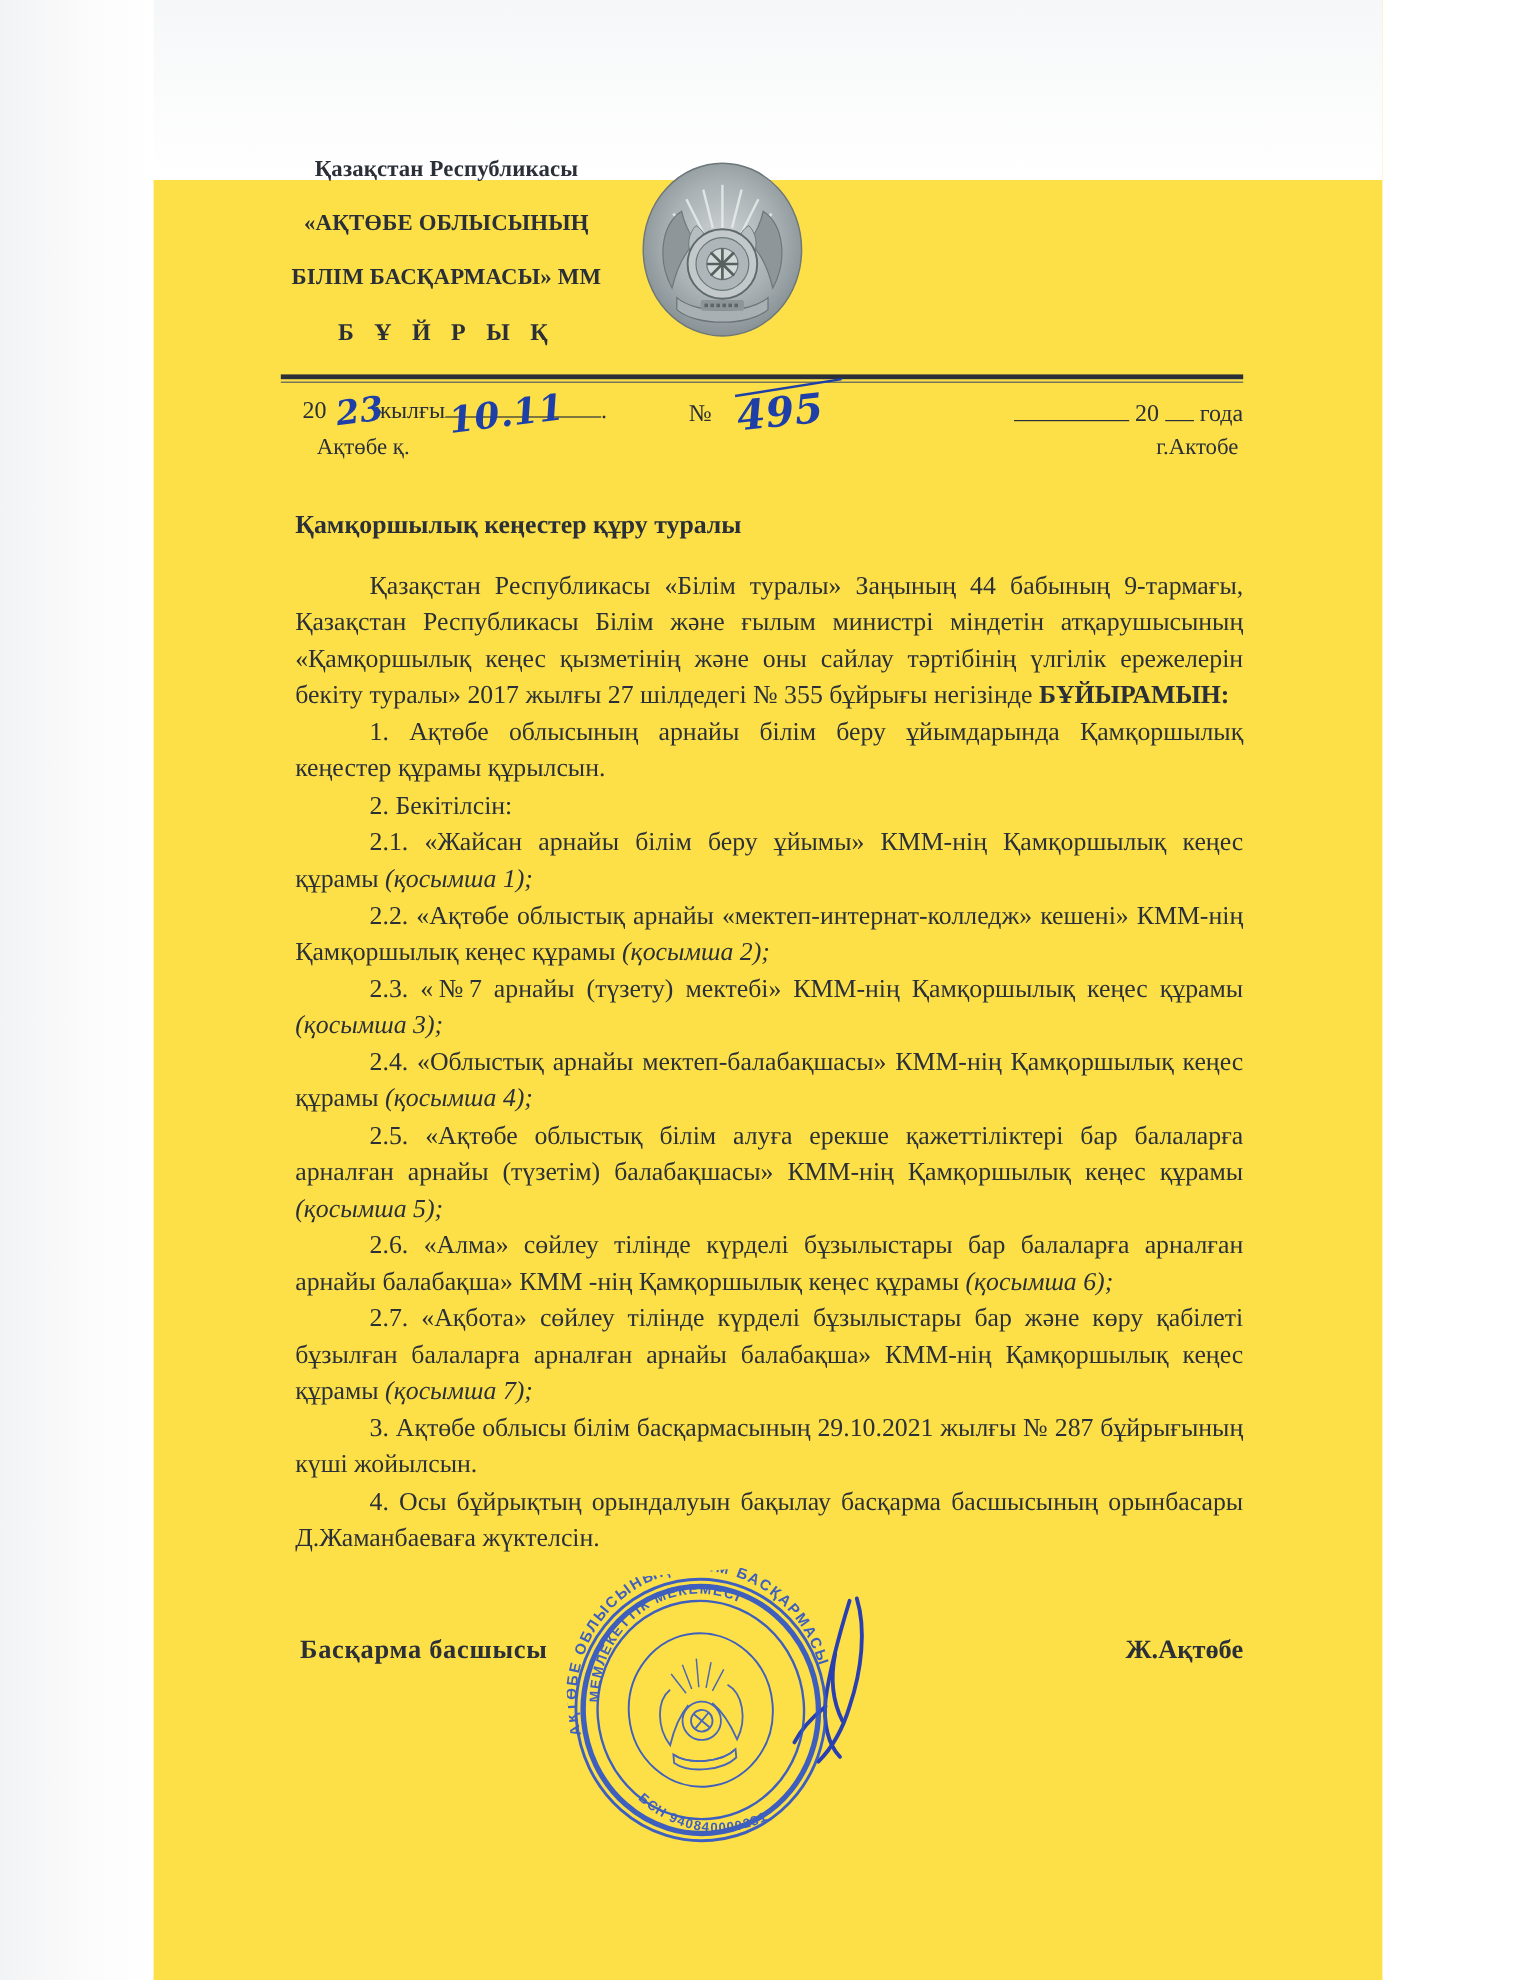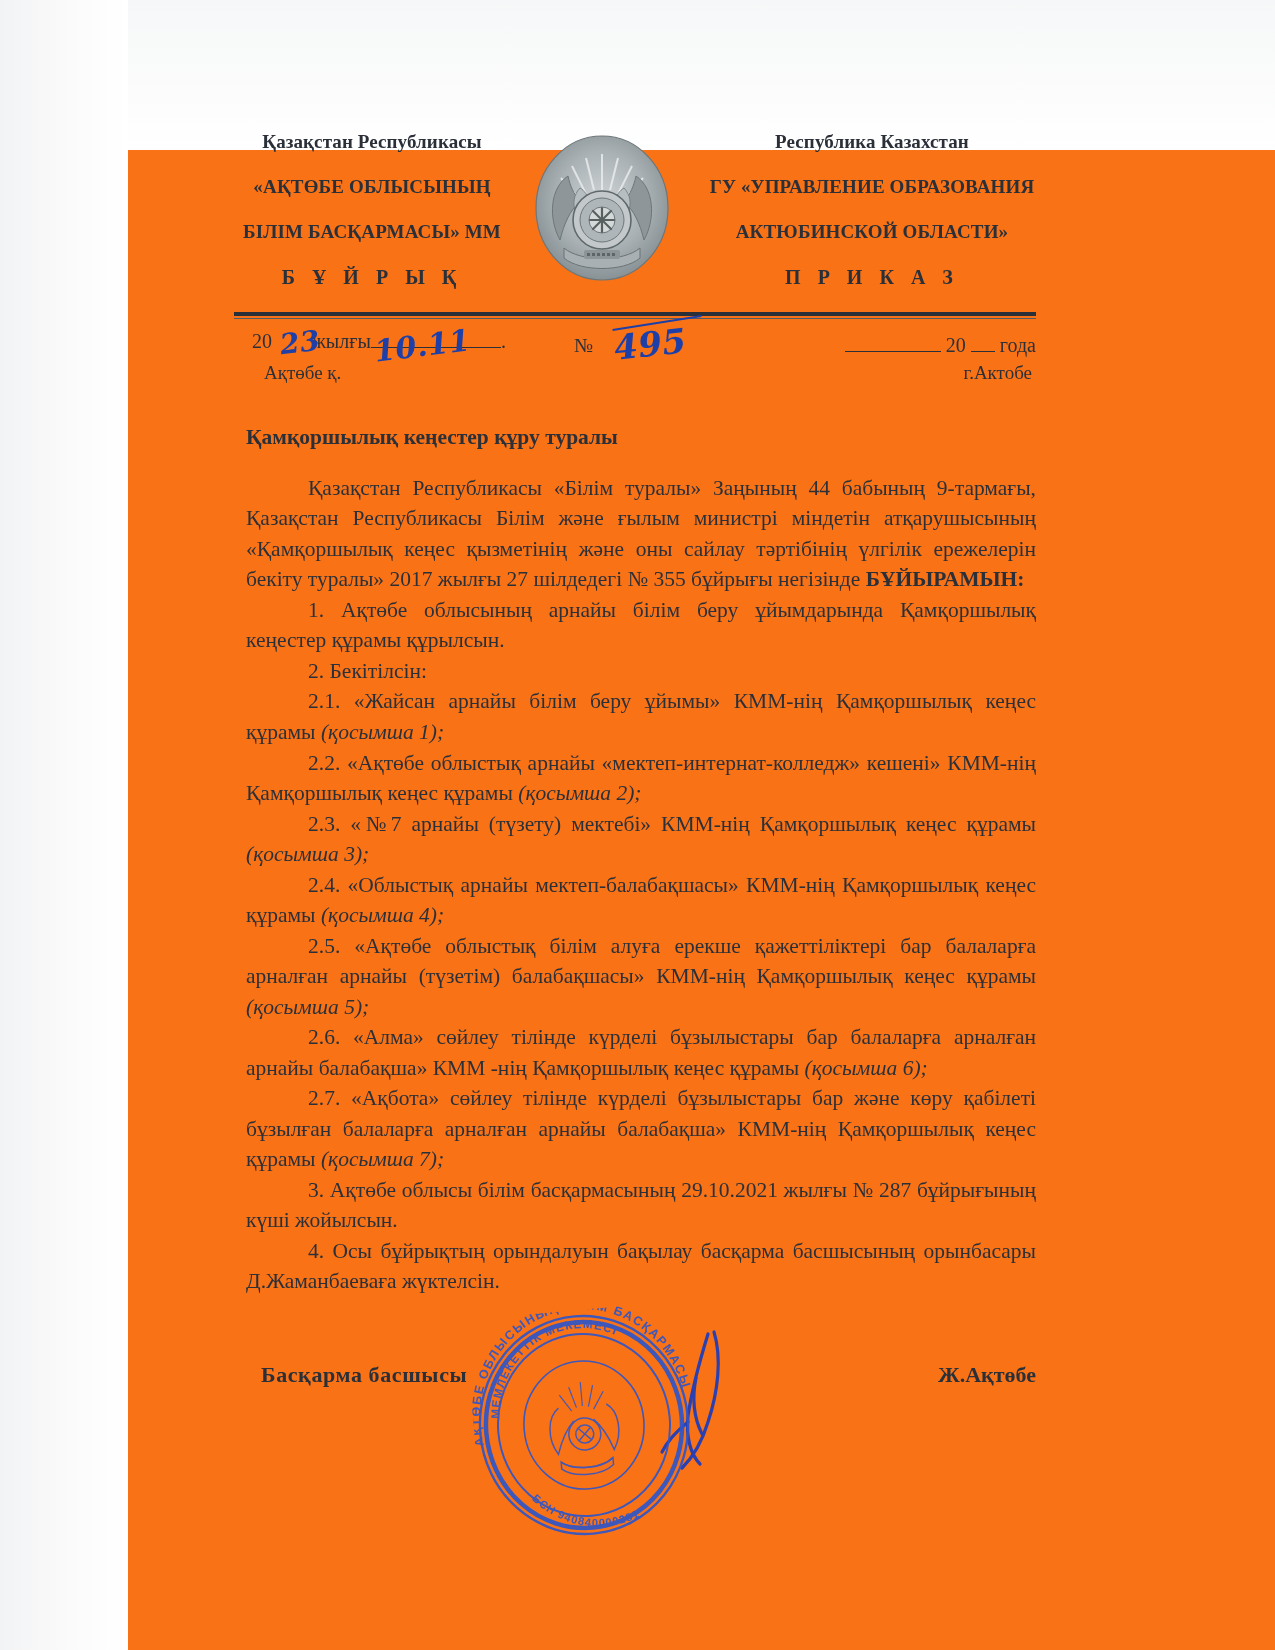--- a/index.html
+++ b/index.html
@@ -3,23 +3,23 @@
 <meta charset="utf-8">
 <title>Бұйрық</title>
 <style>
   html, body {
     margin: 0;
     padding: 0;
     background: #ffffff;
   }
   .page {
     position: relative;
-    width: 1275px;
+    width: 1152px;
     height: 1650px;
-    background: #f97316;
+    background: #fde047;
     overflow: hidden;
     font-family: "Liberation Serif", "DejaVu Serif", serif;
     color: #2b3038;
   }
 
   
   .scan-shade-left {
     position: absolute;
     left: 0; top: 0;
     width: 128px; height: 1650px;
@@ -179,21 +179,21 @@
 
   
   .sign-row {
     position: absolute;
     left: 246px;
     top: 1362px;
     width: 790px;
     font-size: 22px;
     font-weight: bold;
   }
-  .sign-left  { position: absolute; left: 15px; top: 0; letter-spacing: 0.6px; }
+  .sign-left  { position: absolute; left: 4px; top: 0; letter-spacing: 0.6px; }
   .sign-right { position: absolute; right: 0; top: 0; }
 
   
   .stamp {
     position: absolute;
     left: 474px;
     top: 1310px;
     width: 220px;
     height: 230px;
     opacity: 0.92;
@@ -269,26 +269,20 @@
           <rect x="59" y="121" width="3" height="3"></rect>
           <rect x="64" y="121" width="3" height="3"></rect>
           <rect x="69" y="121" width="3" height="3"></rect>
           <rect x="74" y="121" width="3" height="3"></rect>
           <rect x="79" y="121" width="3" height="3"></rect>
           <rect x="84" y="121" width="3" height="3"></rect>
         </g>
       </svg>
     </div>
 
-    <div class="lh-col lh-right">
-      <div class="lh-line first">Республика Казахстан</div>
-      <div class="lh-line caps">ГУ «УПРАВЛЕНИЕ ОБРАЗОВАНИЯ</div>
-      <div class="lh-line caps">АКТЮБИНСКОЙ ОБЛАСТИ»</div>
-      <div class="doc-word">П Р И К А З</div>
-    </div>
   </div>
 
   <div class="rule-thick"></div>
   <div class="rule-thin"></div>
 
   <div class="meta-row">
 
     <div class="meta-date">
       <span>20</span><span style="display:inline-block;width:40px"></span><span>жылғы</span><span class="u" style="width:130px;height:20px;"></span><span>.</span>
     </div>

